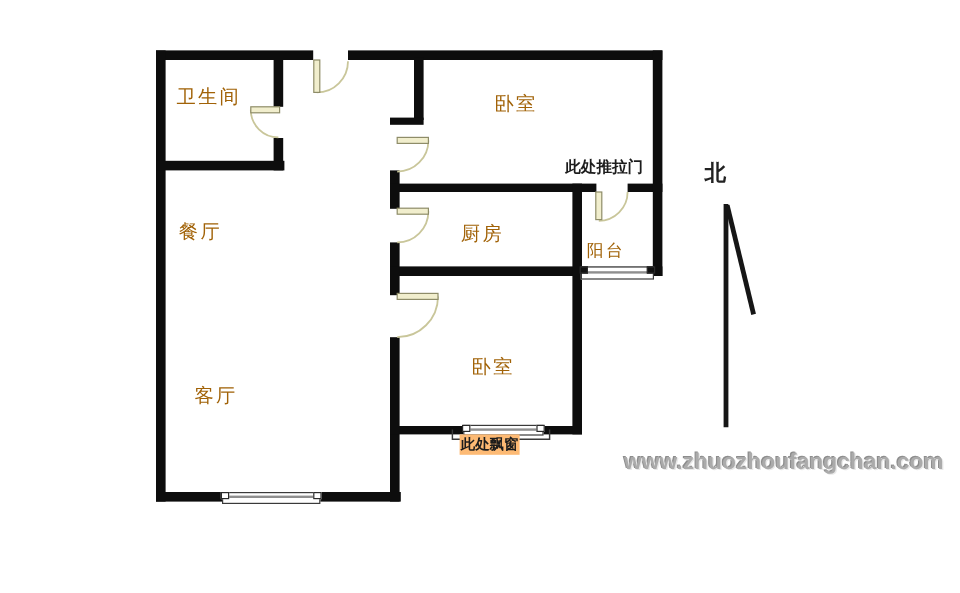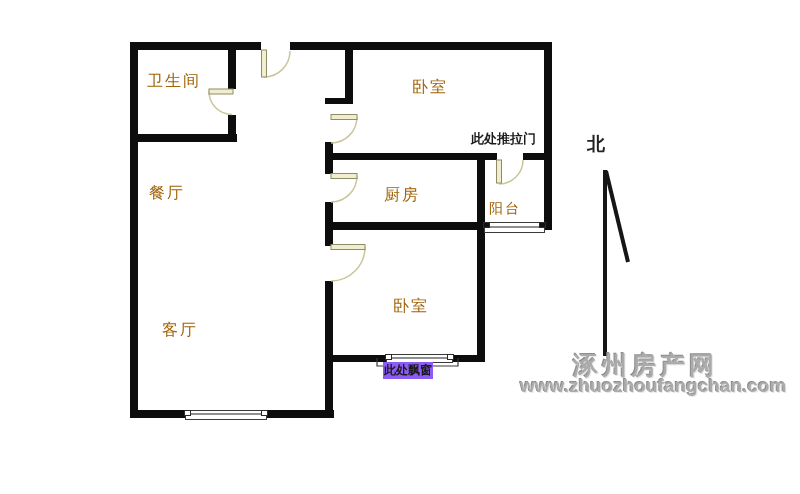--- a/index.html
+++ b/index.html
@@ -10,21 +10,21 @@
   .wall{position:absolute;background:#0d0d0d;}
   .window{position:absolute;background:#ffffff;border:1px solid #3a3a3a;box-sizing:border-box;}
   .window .pane-line{position:absolute;left:1px;right:1px;top:30%;height:2px;background:#8f8f8f;}
   .window .cap{position:absolute;width:7px;height:6px;background:#ffffff;border:1px solid #2a2a2a;box-sizing:border-box;top:-1px;}
   .window .cap.left{left:-2px;}
   .window .cap.right{right:-2px;}
   .window.dark-caps .cap{background:#111111;}
   .room-label{position:absolute;color:#a16207;font-size:16px;letter-spacing:2px;white-space:nowrap;}
   .note-label{position:absolute;color:#1c1c1c;font-size:13px;font-weight:bold;white-space:nowrap;}
   .north-label{position:absolute;color:#222222;font-size:18px;font-weight:bold;}
-  .bay-note{font-size:12px;background:#8b5cf6;padding:0 1px;}
+  .bay-note{font-size:12px;background:#fdba74;padding:0 1px;}
   .wm-title{position:absolute;left:573px;top:349px;font-size:25px;font-weight:bold;letter-spacing:4px;
     color:#ababab;text-shadow:1px 1px 0 #e9e9e9,-1px -1px 0 #8d8d8d;white-space:nowrap;}
   .wm-url{position:absolute;left:520px;top:375px;font-size:19px;font-weight:bold;
     color:#ababab;text-shadow:1px 1px 0 #e9e9e9,-1px -1px 0 #8d8d8d;white-space:nowrap;}
   svg.overlay{position:absolute;left:0;top:0;}
 </style>
 </head>
 <body>
 
 <div id="canvas">
@@ -95,16 +95,15 @@
   <div class="room-label" style="left:162px;top:320px;">客厅</div>
   <div class="room-label" style="left:412px;top:77px;">卧室</div>
   <div class="room-label" style="left:384px;top:185px;">厨房</div>
   <div class="room-label" style="left:489px;top:200px;font-size:14px;">阳台</div>
   <div class="room-label" style="left:393px;top:296px;">卧室</div>
 
   <div class="note-label" style="left:471px;top:130px;">此处推拉门</div>
   <div class="note-label bay-note" style="left:383px;top:362px;">此处飘窗</div>
   <div class="north-label" style="left:587px;top:132px;">北</div>
 
-  <div class="wm-title">涿州房产网</div>
   <div class="wm-url">www.zhuozhoufangchan.com</div>
 
 </div>
 
 </body></html>

